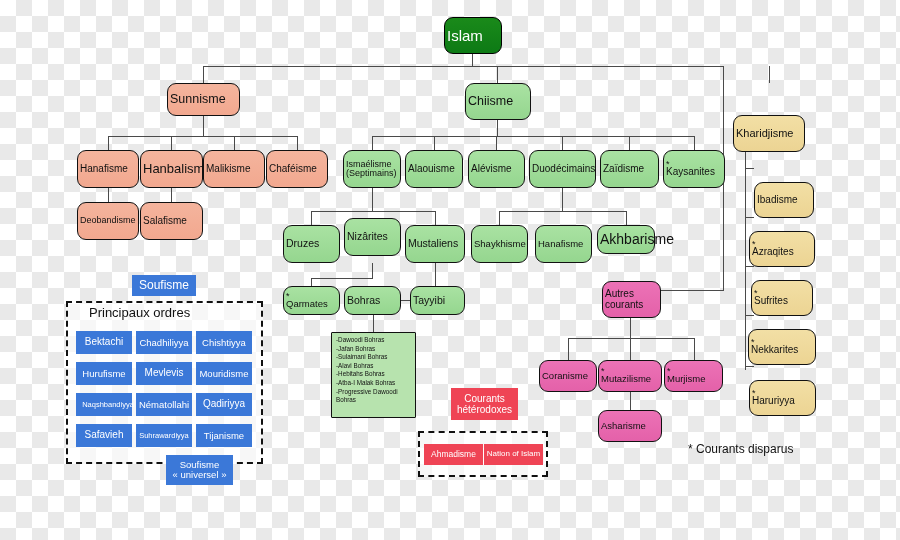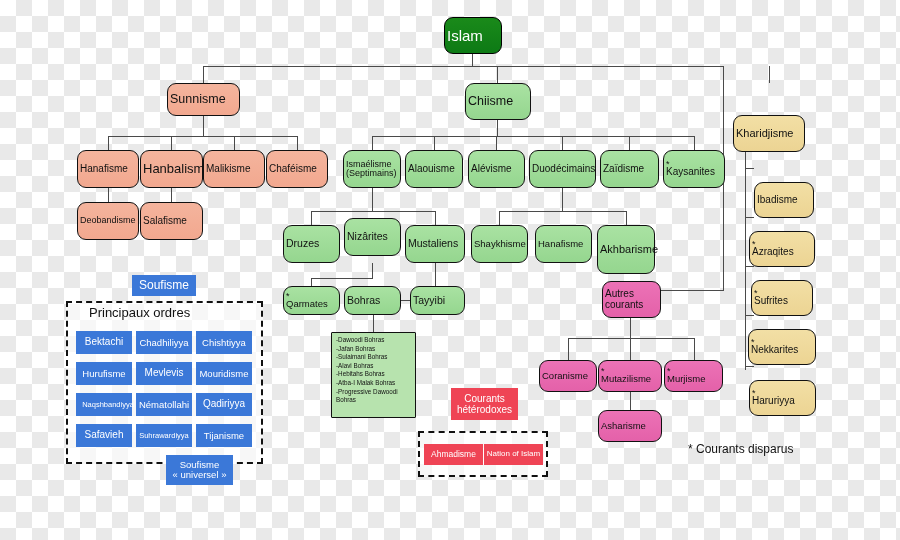--- a/index.html
+++ b/index.html
@@ -200,21 +200,21 @@
   <div class="node green" style="left:405px;top:225px;width:60px;height:38px;font-size:10.5px;">
     <span class="lbl">Mustaliens</span>
   </div>
 
   <div class="node green" style="left:471px;top:225px;width:57px;height:38px;font-size:9.5px;">
     <span class="lbl">Shaykhisme</span>
   </div>
   <div class="node green" style="left:535px;top:225px;width:57px;height:38px;font-size:9.5px;">
     <span class="lbl">Hanafisme</span>
   </div>
-  <div class="node green" style="left:597px;top:225px;width:58px;height:49px;font-size:11px;">
+  <div class="node green" style="left:597px;top:225px;width:58px;height:29px;font-size:14px;">
     <span class="lbl">Akhbarisme</span>
   </div>
 
   <div class="node green" style="left:283px;top:286px;width:57px;height:29px;font-size:9.5px;">
     <span class="star">*</span>
     <span class="lbl">Qarmates</span>
   </div>
   <div class="node green" style="left:344px;top:286px;width:57px;height:29px;font-size:10.5px;">
     <span class="lbl">Bohras</span>
   </div>

